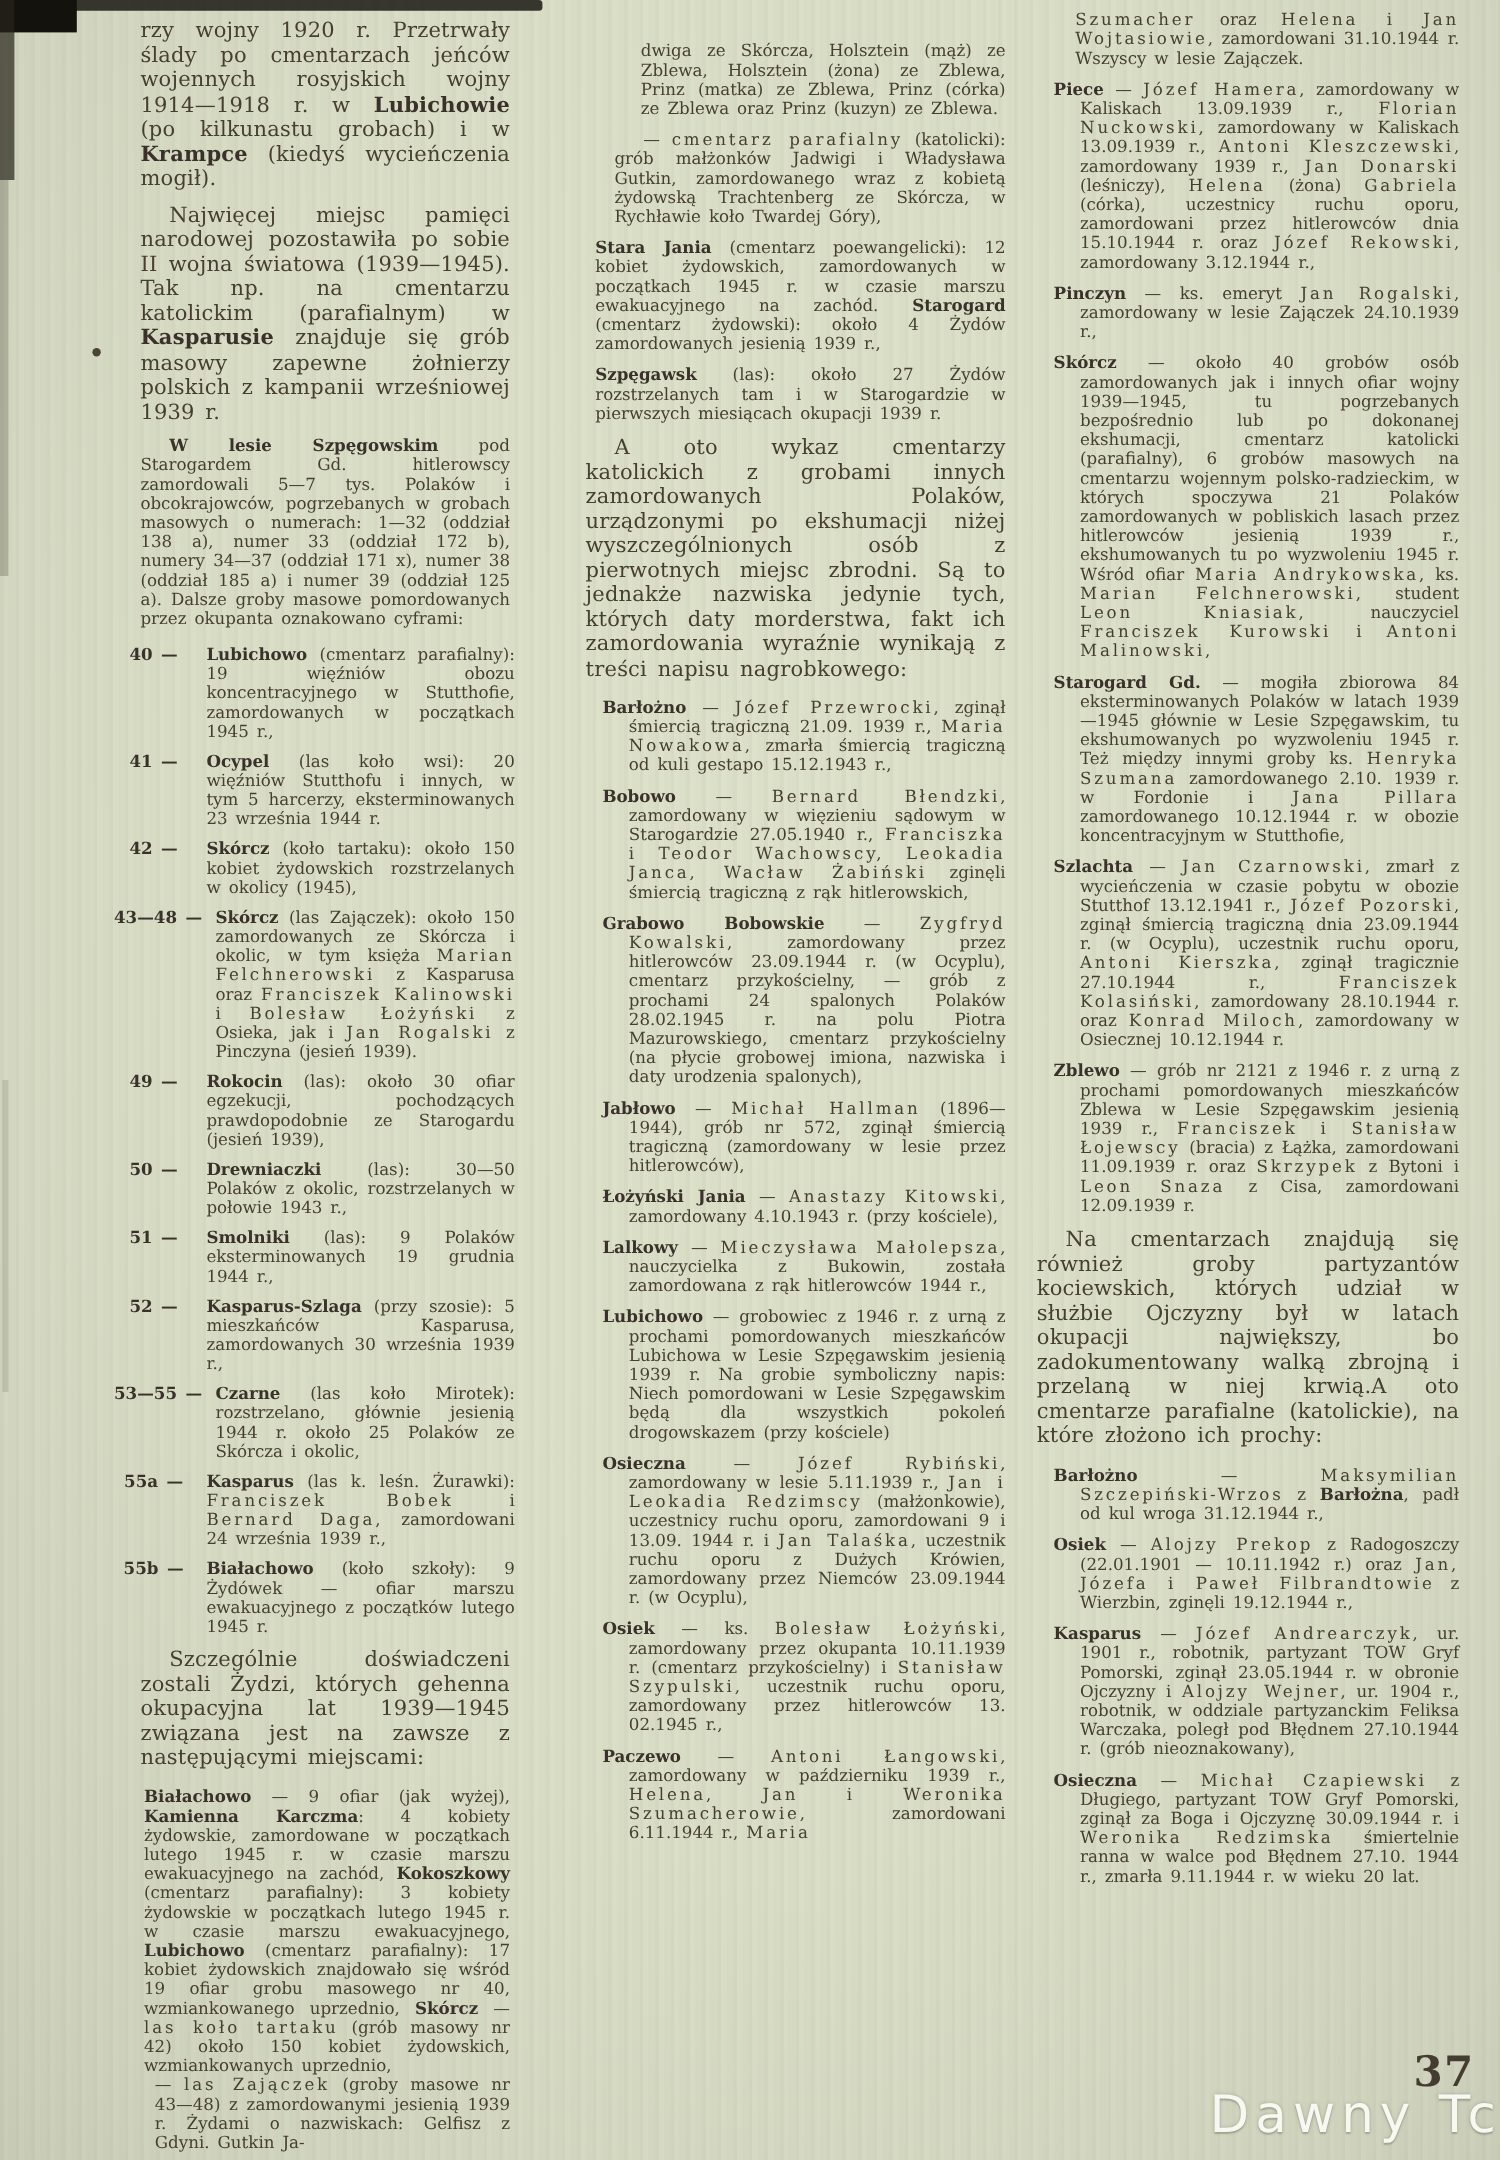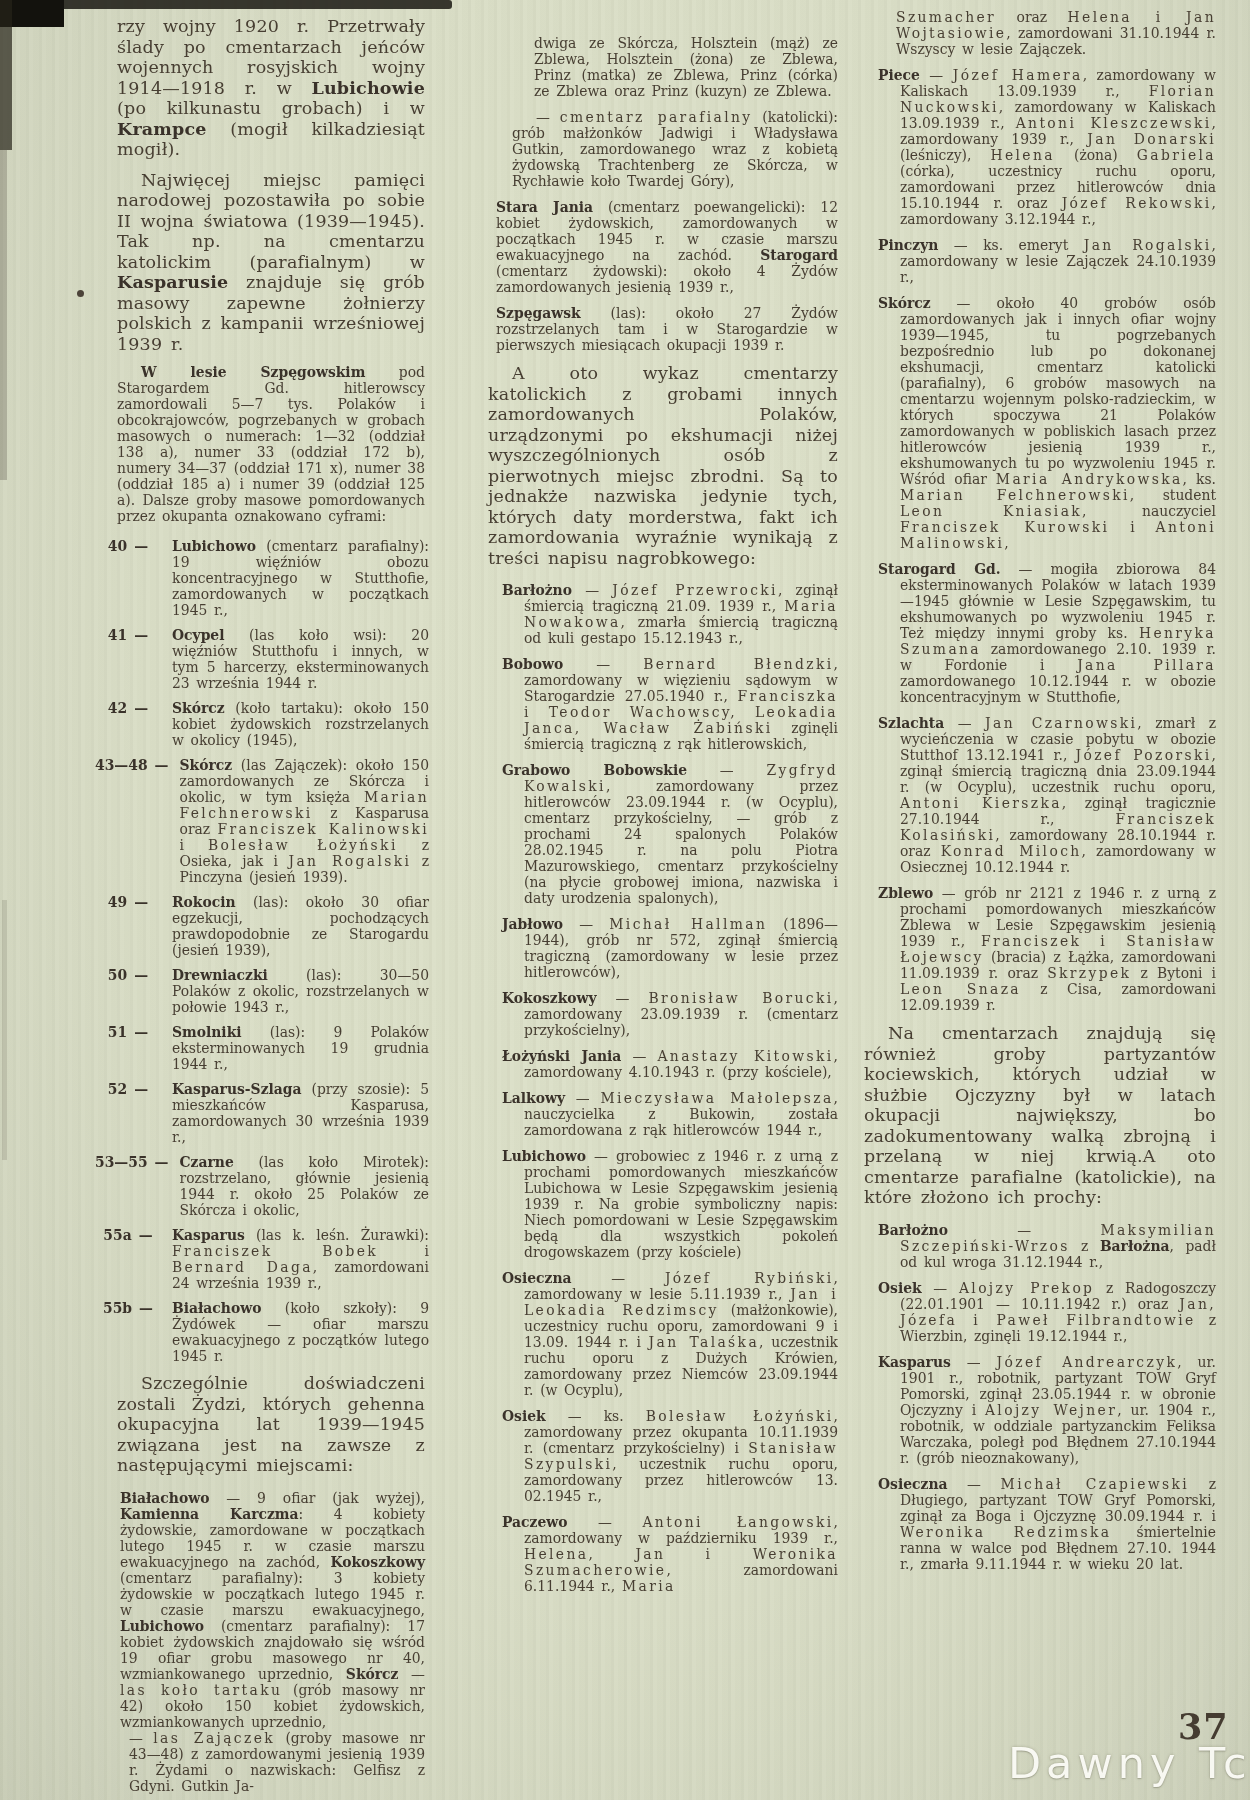--- a/index.html
+++ b/index.html
@@ -60,21 +60,21 @@
   .art-streak2{position:absolute;left:2px;top:900px;width:5px;height:260px;background:#4a463a;opacity:.16;}
   .art-bullet{position:absolute;left:77px;top:290px;width:7px;height:7px;border-radius:50%;background:#4c4339;}
 </style>
 </head>
 <body>
 
 <div class="page">
   <div class="grain"></div>
 
   <div class="col" id="col1">
-      <p class="lg"><span class="">rzy wojny 1920 r. Przetrwały ślady po cmentarzach jeńców wojennych rosyjskich wojny 1914—1918 r. w </span><span class="bold">Lubichowie</span><span class=""> (po kilkunastu grobach) i w </span><span class="bold">Krampce</span><span class=""> (mogił kilkadziesiąt mogił).</span></p>
+      <p class="lg"><span class="">rzy wojny 1920 r. Przetrwały ślady po cmentarzach jeńców wojennych rosyjskich wojny 1914—1918 r. w </span><span class="bold">Lubichowie</span><span class=""> (po kilkunastu grobach) i w </span><span class="bold">Krampce</span><span class=""> (kiedyś wycieńczenia mogił).</span></p>
       <p class="lg indent"><span class="">Najwięcej miejsc pamięci narodowej pozostawiła po sobie II wojna światowa (1939—1945). Tak np. na cmentarzu katolickim (parafialnym) w </span><span class="bold">Kasparusie</span><span class=""> znajduje się grób masowy zapewne żołnierzy polskich z kampanii wrześniowej 1939 r.</span></p>
       <p class="sm indent mb14 mt6"><span class="bold">W lesie Szpęgowskim</span><span class=""> pod Starogardem Gd. hitlerowscy zamordowali 5—7 tys. Polaków i obcokrajowców, pogrzebanych w grobach masowych o numerach: 1—32 (oddział 138 a), numer 33 (oddział 172 b), numery 34—37 (oddział 171 x), numer 38 (oddział 185 a) i numer 39 (oddział 125 a). Dalsze groby masowe pomordowanych przez okupanta oznakowano cyframi:</span></p>
       <div class="num-item sm ">
         <span class="num">40 —</span>
         <span class="nbody"><span class="bold">Lubichowo</span><span class=""> (cmentarz parafialny): 19 więźniów obozu koncentracyjnego w Stutthofie, zamordowanych w początkach 1945 r.,</span></span>
       </div>
       <div class="num-item sm ">
         <span class="num">41 —</span>
         <span class="nbody"><span class="bold">Ocypel</span><span class=""> (las koło wsi): 20 więźniów Stutthofu i innych, w tym 5 harcerzy, eksterminowanych 23 września 1944 r.</span></span>
       </div>
@@ -121,21 +121,20 @@
   <div class="col" id="col2">
       <p class="sm cont-deep"><span class="">dwiga ze Skórcza, Holsztein (mąż) ze Zblewa, Holsztein (żona) ze Zblewa, Prinz (matka) ze Zblewa, Prinz (córka) ze Zblewa oraz Prinz (kuzyn) ze Zblewa.</span></p>
       <p class="sm dash-para"><span class="">— </span><span class="sperr">cmentarz parafialny</span><span class=""> (katolicki): grób małżonków Jadwigi i Władysława Gutkin, zamordowanego wraz z kobietą żydowską Trachtenberg ze Skórcza, w Rychławie koło Twardej Góry),</span></p>
       <p class="sm m8"><span class="bold">Stara Jania</span><span class=""> (cmentarz poewangelicki): 12 kobiet żydowskich, zamordowanych w początkach 1945 r. w czasie marszu ewakuacyjnego na zachód. </span><span class="bold">Starogard</span><span class=""> (cmentarz żydowski): około 4 Żydów zamordowanych jesienią 1939 r.,</span></p>
       <p class="sm m8 mb14"><span class="bold">Szpęgawsk</span><span class=""> (las): około 27 Żydów rozstrzelanych tam i w Starogardzie w pierwszych miesiącach okupacji 1939 r.</span></p>
       <p class="lg indent mb14"><span class="">A oto wykaz cmentarzy katolickich z grobami innych zamordowanych Polaków, urządzonymi po ekshumacji niżej wyszczególnionych osób z pierwotnych miejsc zbrodni. Są to jednakże nazwiska jedynie tych, których daty morderstwa, fakt ich zamordowania wyraźnie wynikają z treści napisu nagrobkowego:</span></p>
       <p class="entry sm "><span class="bold">Barłożno</span><span class=""> — </span><span class="sperr">Józef Przewrocki</span><span class="">, zginął śmiercią tragiczną 21.09. 1939 r., </span><span class="sperr">Maria Nowakowa</span><span class="">, zmarła śmiercią tragiczną od kuli gestapo 15.12.1943 r.,</span></p>
       <p class="entry sm "><span class="bold">Bobowo</span><span class=""> — </span><span class="sperr">Bernard Błendzki</span><span class="">, zamordowany w więzieniu sądowym w Starogardzie 27.05.1940 r., </span><span class="sperr">Franciszka i Teodor Wachowscy, Leokadia Janca, Wacław Żabiński</span><span class=""> zginęli śmiercią tragiczną z rąk hitlerowskich,</span></p>
       <p class="entry sm "><span class="bold">Grabowo Bobowskie</span><span class=""> — </span><span class="sperr">Zygfryd Kowalski</span><span class="">, zamordowany przez hitlerowców 23.09.1944 r. (w Ocyplu), cmentarz przykościelny, — grób z prochami 24 spalonych Polaków 28.02.1945 r. na polu Piotra Mazurowskiego, cmentarz przykościelny (na płycie grobowej imiona, nazwiska i daty urodzenia spalonych),</span></p>
       <p class="entry sm "><span class="bold">Jabłowo</span><span class=""> — </span><span class="sperr">Michał Hallman</span><span class=""> (1896—1944), grób nr 572, zginął śmiercią tragiczną (zamordowany w lesie przez hitlerowców),</span></p>
-      <p class="entry sm "><span class="bold">Kokoszkowy</span><span class=""> — </span><span class="sperr">Bronisław Borucki</span><span class="">, zamordowany 23.09.1939 r. (cmentarz przykościelny),</span></p>
       <p class="entry sm "><span class="bold">Łożyński Jania</span><span class=""> — </span><span class="sperr">Anastazy Kitowski</span><span class="">, zamordowany 4.10.1943 r. (przy kościele),</span></p>
       <p class="entry sm "><span class="bold">Lalkowy</span><span class=""> — </span><span class="sperr">Mieczysława Małolepsza</span><span class="">, nauczycielka z Bukowin, została zamordowana z rąk hitlerowców 1944 r.,</span></p>
       <p class="entry sm "><span class="bold">Lubichowo</span><span class=""> — grobowiec z 1946 r. z urną z prochami pomordowanych mieszkańców Lubichowa w Lesie Szpęgawskim jesienią 1939 r. Na grobie symboliczny napis: Niech pomordowani w Lesie Szpęgawskim będą dla wszystkich pokoleń drogowskazem (przy kościele)</span></p>
       <p class="entry sm "><span class="bold">Osieczna</span><span class=""> — </span><span class="sperr">Józef Rybiński</span><span class="">, zamordowany w lesie 5.11.1939 r., </span><span class="sperr">Jan i Leokadia Redzimscy</span><span class=""> (małżonkowie), uczestnicy ruchu oporu, zamordowani 9 i 13.09. 1944 r. i </span><span class="sperr">Jan Talaśka</span><span class="">, uczestnik ruchu oporu z Dużych Krówien, zamordowany przez Niemców 23.09.1944 r. (w Ocyplu),</span></p>
       <p class="entry sm "><span class="bold">Osiek</span><span class=""> — ks. </span><span class="sperr">Bolesław Łożyński</span><span class="">, zamordowany przez okupanta 10.11.1939 r. (cmentarz przykościelny) i </span><span class="sperr">Stanisław Szypulski</span><span class="">, uczestnik ruchu oporu, zamordowany przez hitlerowców 13. 02.1945 r.,</span></p>
       <p class="entry sm "><span class="bold">Paczewo</span><span class=""> — </span><span class="sperr">Antoni Łangowski</span><span class="">, zamordowany w październiku 1939 r., </span><span class="sperr">Helena, Jan i Weronika Szumacherowie</span><span class="">, zamordowani 6.11.1944 r., </span><span class="sperr">Maria</span></p>
     </div>
   <div class="col" id="col3">
       <p class="sm cont-deep2"><span class="sperr">Szumacher</span><span class=""> oraz </span><span class="sperr">Helena i Jan Wojtasiowie</span><span class="">, zamordowani 31.10.1944 r. Wszyscy w lesie Zajączek.</span></p>
       <p class="entry sm "><span class="bold">Piece</span><span class=""> — </span><span class="sperr">Józef Hamera</span><span class="">, zamordowany w Kaliskach 13.09.1939 r., </span><span class="sperr">Florian Nuckowski</span><span class="">, zamordowany w Kaliskach 13.09.1939 r., </span><span class="sperr">Antoni Kleszczewski</span><span class="">, zamordowany 1939 r., </span><span class="sperr">Jan Donarski</span><span class=""> (leśniczy), </span><span class="sperr">Helena</span><span class=""> (żona) </span><span class="sperr">Gabriela</span><span class=""> (córka), uczestnicy ruchu oporu, zamordowani przez hitlerowców dnia 15.10.1944 r. oraz </span><span class="sperr">Józef Rekowski</span><span class="">, zamordowany 3.12.1944 r.,</span></p>

